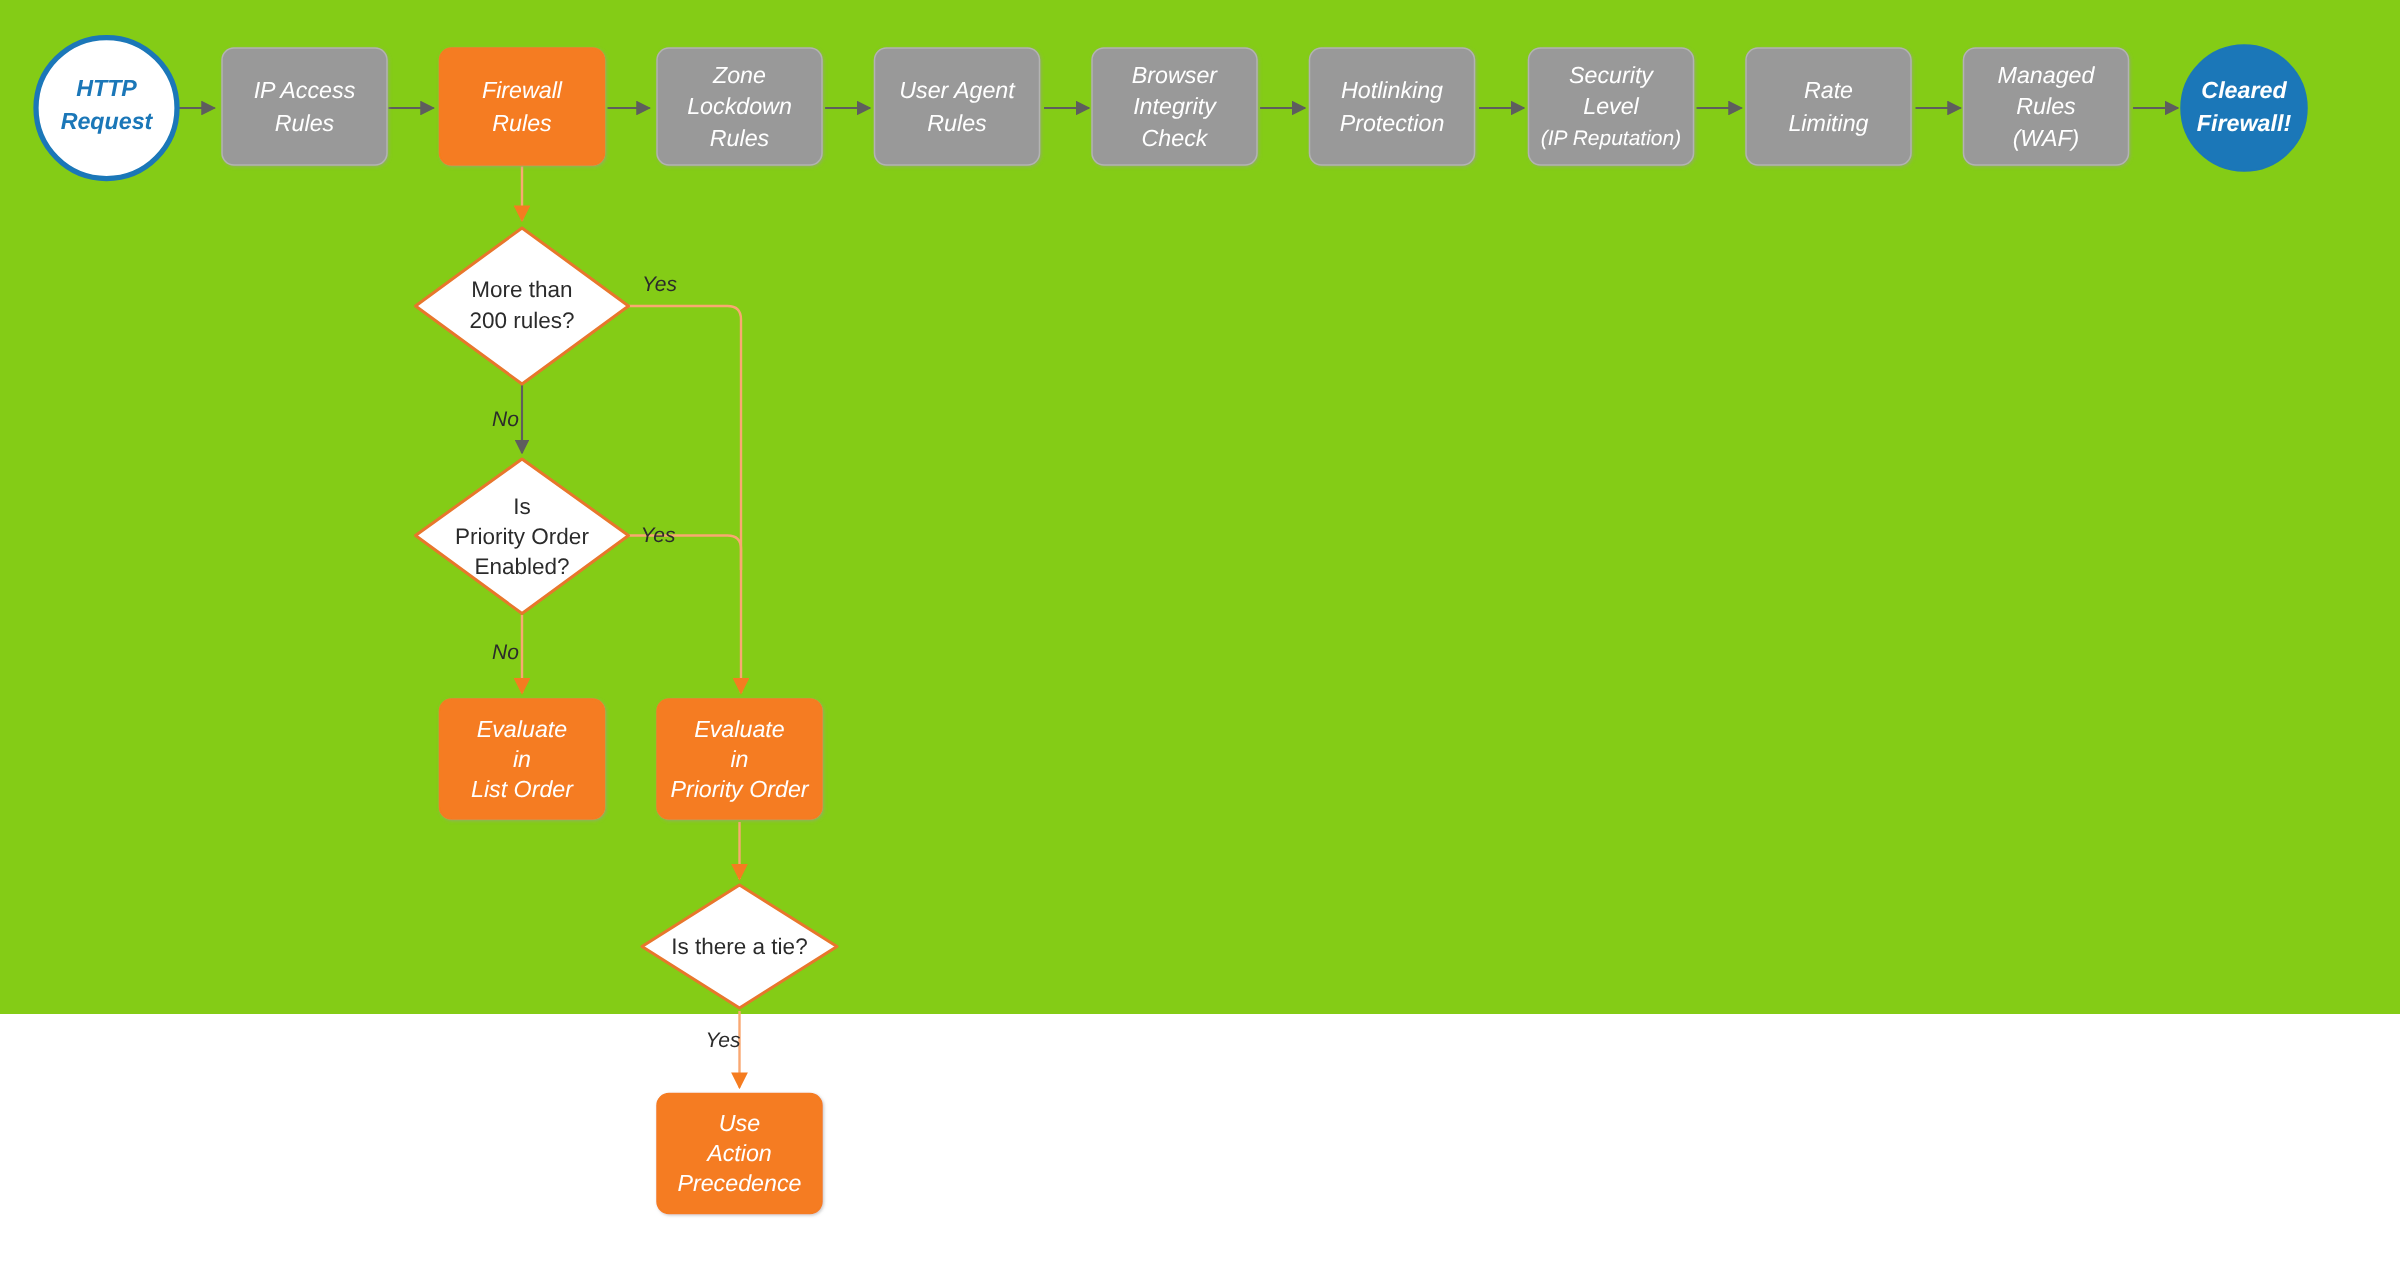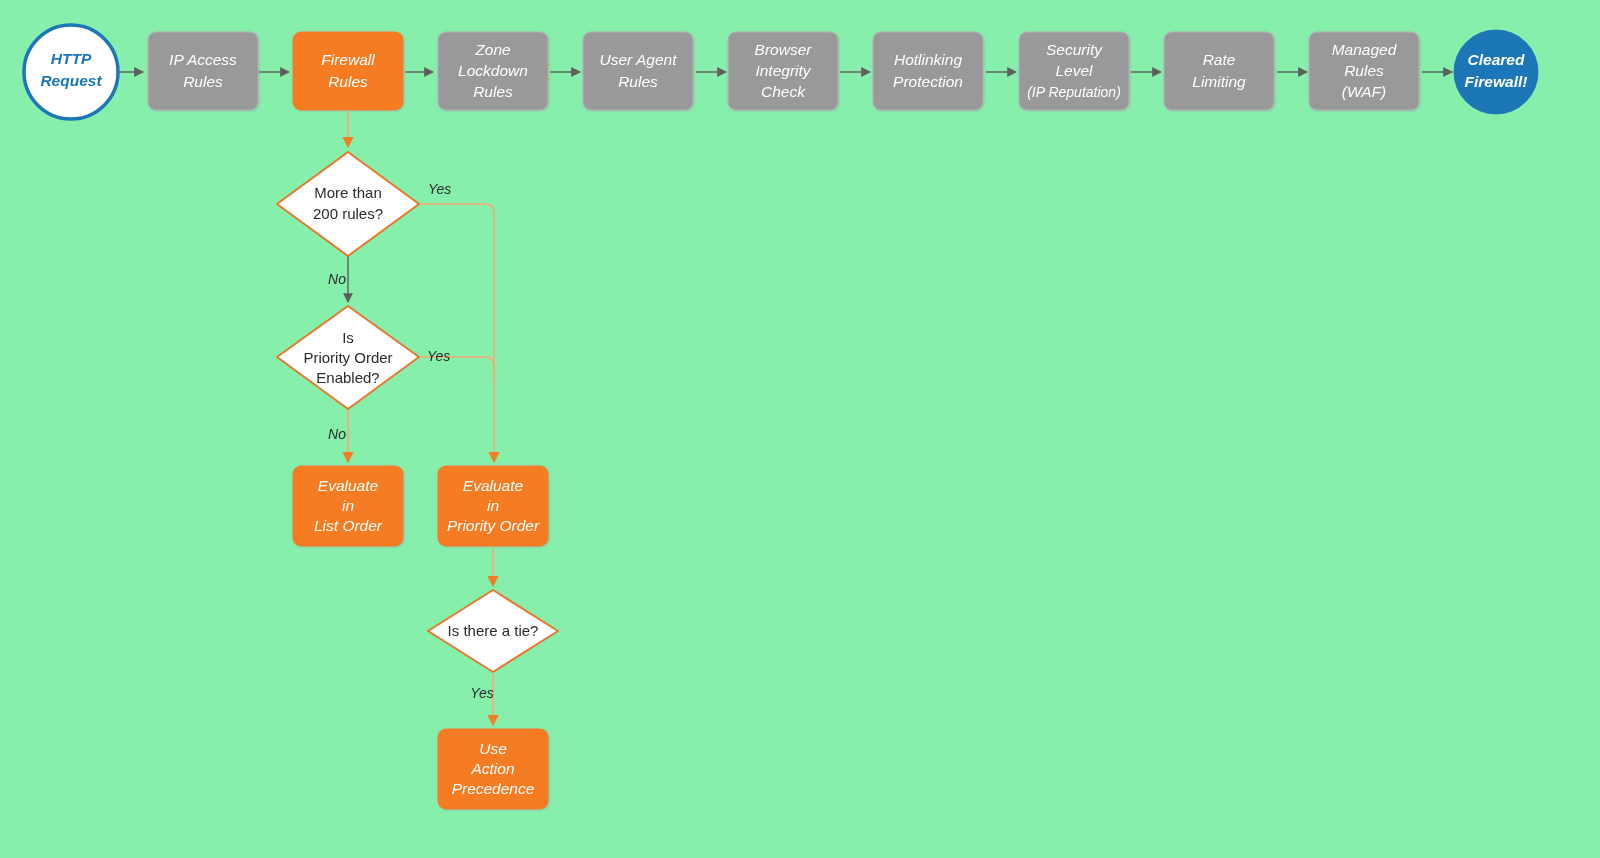--- a/index.html
+++ b/index.html
@@ -9,22 +9,22 @@
   }
   body {
     width: 1600px;
     height: 858px;
     overflow: hidden;
     font-family: "Liberation Sans", sans-serif;
   }
   #canvas {
     position: relative;
     width: 1600px;
-    height: 858px;
-    background: #86efac;
+    height: 676px;
+    background: #84cc16;
     text-align: center;
   }
   svg#flow {
     position: absolute;
     top: 0;
     left: 0;
     width: 1600px;
     height: 858px;
   }
   .node-text {

